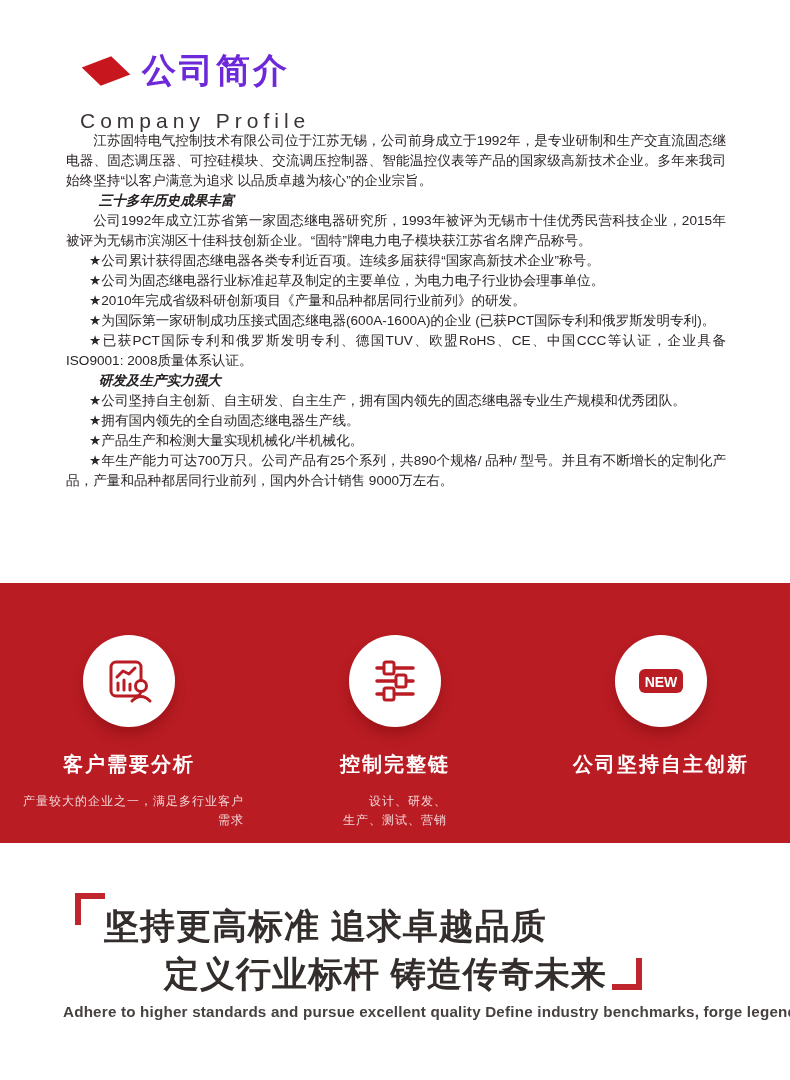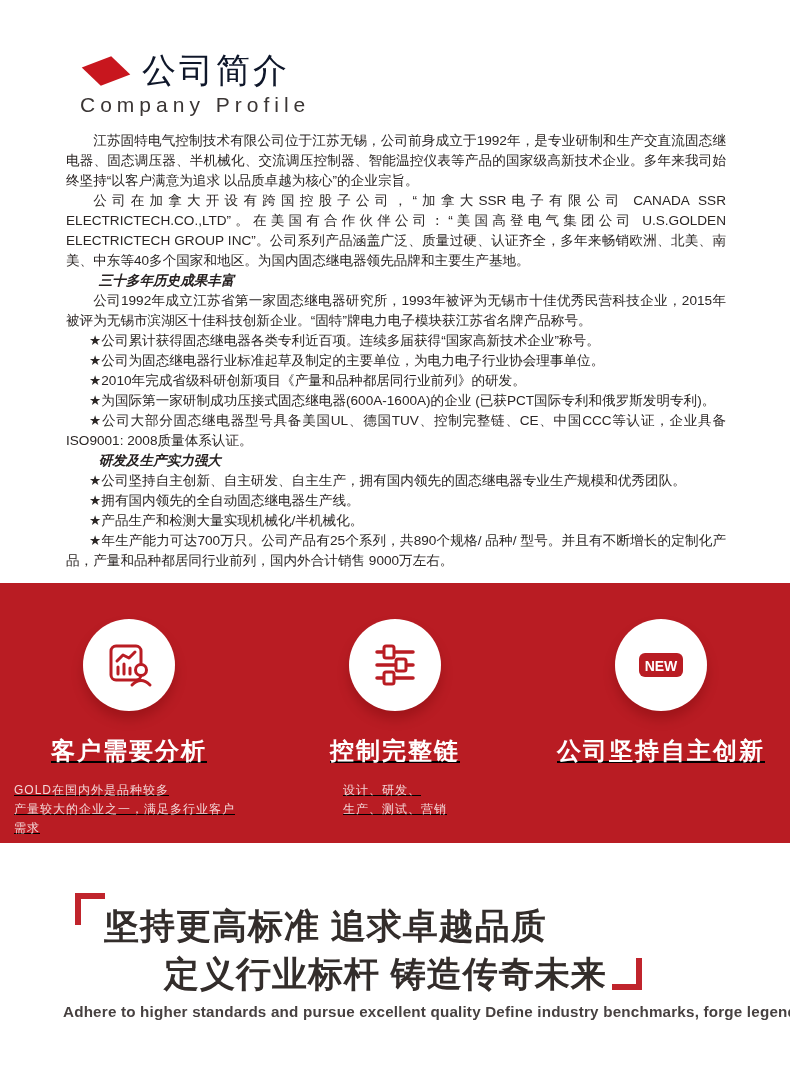--- a/index.html
+++ b/index.html
@@ -11,25 +11,25 @@
     height: 1080px;
     background: #ffffff;
     overflow: hidden;
   }
 
   
   .header { position: absolute; top: 52px; left: 80px; }
   .title-row { display: flex; align-items: center; gap: 10px; }
   .logo-mark { width: 52px; height: 36px; flex: 0 0 auto; }
   .title-cn {
-    font-size: 34px; font-weight: 400; color: #0f172a;
+    font-size: 34px; font-weight: 700; color: #6d28d9;
     letter-spacing: 3px; line-height: 1.1;
   }
   .title-en {
-    margin-top: 4px; font-size: 21px; font-weight: 500;
+    margin-top: 20px; font-size: 21px; font-weight: 500;
     color: #3a3534; letter-spacing: 5px;
   }
 
   
   .profile-text {
     position: absolute; top: 131px; left: 66px; width: 660px;
     font-size: 13.6px; line-height: 20px; color: #2b2625;
     text-align: justify;
   }
   .profile-text p { margin: 0; }
@@ -38,29 +38,29 @@
   .bullet { text-indent: 1.7em; }
 
   
   .banner {
     position: absolute; top: 583px; left: 0; width: 790px; height: 260px;
     background: #b91c23;
     display: flex; justify-content: center; gap: 36px;
   }
   .feature {
     width: 230px; display: flex; flex-direction: column; align-items: center;
-    padding-top: 36px; text-align: left; text-decoration: underline;
+    padding-top: 52px; text-align: right;
   }
   .feature-circle {
     width: 92px; height: 92px; border-radius: 50%;
     background: #ffffff; box-shadow: 0 8px 12px rgba(90,0,5,0.28);
     display: flex; align-items: center; justify-content: center;
   }
   .feature-title {
-    margin-top: 24px; font-size: 24px; font-weight: 800;
+    margin-top: 24px; font-size: 20px; font-weight: 800;
     color: #ffffff; letter-spacing: 2px;
   }
   .feature-line {
     font-size: 12px; line-height: 19px; color: #f3d6d7; letter-spacing: 1px;
   }
   .feature-lines { margin-top: 14px; }
 
   
   .bracket-tl {
     position: absolute; left: 75px; top: 893px; width: 30px; height: 32px;
@@ -95,29 +95,28 @@
     <div class="title-row">
       <svg class="logo-mark" viewBox="0 0 60 40" aria-hidden="true">
         <polygon points="2,16 36,3 58,24 24,37" fill="#c8161e"></polygon>
       </svg>
       <div class="title-cn">公司简介</div>
     </div>
     <div class="title-en">Company Profile</div>
   </div>
 
   <div class="profile-text">
-    <p class="p-indent">江苏固特电气控制技术有限公司位于江苏无锡，公司前身成立于1992年，是专业研制和生产交直流固态继电器、固态调压器、半机械化、交流调压控制器、智能温控仪表等产品的国家级高新技术企业。多年来我司始终坚持“以客户满意为追求 以品质卓越为核心”的企业宗旨。</p>
-    <p class="p-indent">公司在加拿大开设有跨国控股子公司，“加拿大SSR电子有限公司  CANADA SSR ELECTRICTECH.CO.,LTD”。在美国有合作伙伴公司：“美国高登电气集团公司  U.S.GOLDEN ELECTRICTECH GROUP INC”。公司系列产品涵盖广泛、质量过硬、认证齐全，多年来畅销欧洲、北美、南美、中东等40多个国家和地区。为国内固态继电器领先品牌和主要生产基地。</p>
+    <p class="p-indent">江苏固特电气控制技术有限公司位于江苏无锡，公司前身成立于1992年，是专业研制和生产交直流固态继电器、固态调压器、可控硅模块、交流调压控制器、智能温控仪表等产品的国家级高新技术企业。多年来我司始终坚持“以客户满意为追求 以品质卓越为核心”的企业宗旨。</p>
     <p class="sec-heading">三十多年历史成果丰富</p>
     <p class="p-indent">公司1992年成立江苏省第一家固态继电器研究所，1993年被评为无锡市十佳优秀民营科技企业，2015年被评为无锡市滨湖区十佳科技创新企业。“固特”牌电力电子模块获江苏省名牌产品称号。</p>
     <p class="bullet">★公司累计获得固态继电器各类专利近百项。连续多届获得“国家高新技术企业”称号。</p>
     <p class="bullet">★公司为固态继电器行业标准起草及制定的主要单位，为电力电子行业协会理事单位。</p>
     <p class="bullet">★2010年完成省级科研创新项目《产量和品种都居同行业前列》的研发。</p>
     <p class="bullet">★为国际第一家研制成功压接式固态继电器(600A-1600A)的企业 (已获PCT国际专利和俄罗斯发明专利)。</p>
-    <p class="bullet">★公司大部分固态继电器型号具备美国UL、德国TUV、控制完整链、CE、中国CCC等认证，企业具备ISO9001: 2008质量体系认证。</p>
+    <p class="bullet">★已获PCT国际专利和俄罗斯发明专利、德国TUV、欧盟RoHS、CE、中国CCC等认证，企业具备ISO9001: 2008质量体系认证。</p>
     <p class="sec-heading">研发及生产实力强大</p>
     <p class="bullet">★公司坚持自主创新、自主研发、自主生产，拥有国内领先的固态继电器专业生产规模和优秀团队。</p>
     <p class="bullet">★拥有国内领先的全自动固态继电器生产线。</p>
     <p class="bullet">★产品生产和检测大量实现机械化/半机械化。</p>
     <p class="bullet">★年生产能力可达700万只。公司产品有25个系列，共890个规格/ 品种/ 型号。并且有不断增长的定制化产品，产量和品种都居同行业前列，国内外合计销售 9000万左右。</p>
   </div>
 
   <div class="banner">
 
     <div class="feature">
@@ -131,21 +130,20 @@
             <line x1="27" y1="29" x2="27" y2="35"></line>
           </g>
           <g fill="#ffffff" stroke="#b91c23" stroke-width="3" stroke-linecap="round" stroke-linejoin="round">
             <circle cx="38" cy="31" r="5.5"></circle>
             <path d="M29 46 q9 -9 18 0" fill="#ffffff"></path>
           </g>
         </svg>
       </div>
       <div class="feature-title">客户需要分析</div>
       <div class="feature-lines">
-        <div class="feature-line">GOLD在国内外是品种较多</div>
         <div class="feature-line">产量较大的企业之一，满足多行业客户需求</div>
       </div>
     </div>
 
     <div class="feature">
       <div class="feature-circle">
         <svg width="52" height="52" viewBox="0 0 52 52" aria-hidden="true">
           <g fill="none" stroke="#b91c23" stroke-width="3.5" stroke-linecap="round">
             <line x1="8" y1="13" x2="44" y2="13"></line>
             <line x1="8" y1="26" x2="44" y2="26"></line>

